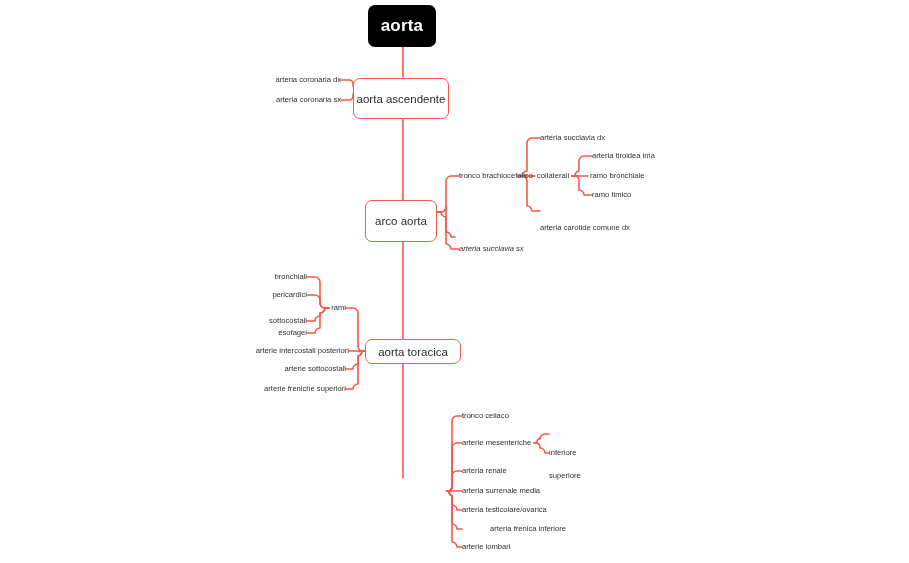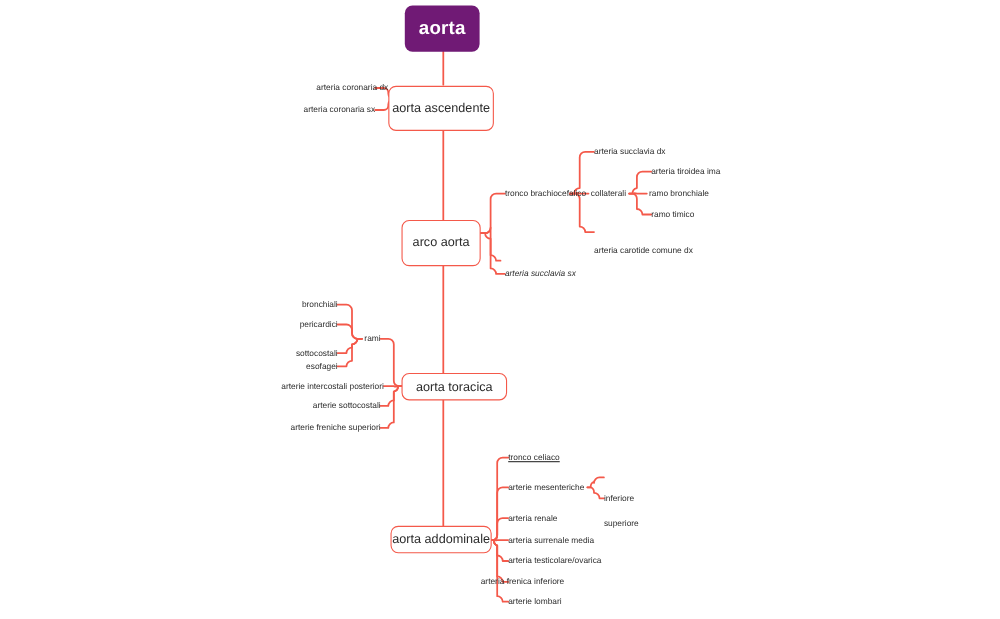--- a/index.html
+++ b/index.html
@@ -9,21 +9,21 @@
     font-family:"Liberation Sans", sans-serif;
     overflow:hidden;
     position:relative;
   }
   #canvas{position:absolute;left:0;top:0;width:909px;height:563px;}
   svg#wires{position:absolute;left:0;top:0;width:909px;height:563px;pointer-events:none;}
 
   
   .root-node{
     position:absolute;
-    background:#701a75;
+    background:#000000;
     border-radius:7px;
     color:#ffffff;
     font-size:17px;
     font-weight:bold;
     display:flex;align-items:center;justify-content:center;
     letter-spacing:0.2px;
   }
   
   .main-node{
     position:absolute;
@@ -99,23 +99,22 @@
   </svg>
 
   <div class="root-node" style="left:368px;top:5px;width:68px;height:42px;">aorta</div>
 
   <div class="main-node" style="left:353px;top:78px;width:96px;height:41px;">aorta ascendente</div>
 
   <div class="main-node" style="left:365px;top:200px;width:72px;height:42px;">arco aorta</div>
 
   <div class="main-node" style="left:365px;top:339px;width:96px;height:25px;">aorta toracica</div>
 
-  <div class="main-node" style="left:355px;top:478px;width:92px;height:25px;">aorta addominale</div>
 
-  <div class="leaf l" style="left:341px;top:80px;margin-left:12px;">arteria coronaria dx</div>
+  <div class="leaf l" style="left:341px;top:80px;">arteria coronaria dx</div>
   <div class="leaf l" style="left:341px;top:100px;">arteria coronaria sx</div>
 
   <div class="leaf r" style="left:459px;top:176px;">tronco brachiocefalico</div>
   <div class="leaf r" style="left:459px;top:237px;"></div>
   <div class="leaf r" style="left:459px;top:249px;font-style:italic;">arteria succlavia sx</div>
 
   <div class="leaf r" style="left:540px;top:138px;">arteria succlavia dx</div>
   <div class="leaf r" style="left:537px;top:176px;">collaterali</div>
   <div class="leaf r" style="left:540px;top:228px;">arteria carotide comune dx</div>
 
@@ -126,24 +125,24 @@
   <div class="leaf l" style="left:346px;top:308px;">rami</div>
   <div class="leaf l" style="left:349px;top:351px;">arterie intercostali posteriori</div>
   <div class="leaf l" style="left:346px;top:369px;">arterie sottocostali</div>
   <div class="leaf l" style="left:346px;top:389px;">arterie freniche superiori</div>
 
   <div class="leaf l" style="left:307px;top:277px;">bronchiali</div>
   <div class="leaf l" style="left:307px;top:295px;">pericardici</div>
   <div class="leaf l" style="left:307px;top:321px;">sottocostali</div>
   <div class="leaf l" style="left:307px;top:333px;">esofagei</div>
 
-  <div class="leaf r" style="left:462px;top:416px;text-decoration:underline;">tronco celiaco</div>
+  <div class="leaf r" style="left:462px;top:416px;">tronco celiaco</div>
   <div class="leaf r" style="left:462px;top:443px;">arterie mesenteriche</div>
   <div class="leaf r" style="left:462px;top:471px;">arteria renale</div>
   <div class="leaf r" style="left:462px;top:491px;">arteria surrenale media</div>
   <div class="leaf r" style="left:462px;top:510px;">arteria testicolare/ovarica</div>
-  <div class="leaf r" style="left:437px;top:529px;">arteria frenica inferiore</div>
+  <div class="leaf r" style="left:490px;top:529px;">arteria frenica inferiore</div>
   <div class="leaf r" style="left:462px;top:547px;">arterie lombari</div>
 
   <div class="leaf r" style="left:549px;top:434px;margin-top:42px;">superiore</div>
   <div class="leaf r" style="left:549px;top:453px;">inferiore</div>
 
 </div>
 
 </body></html>

